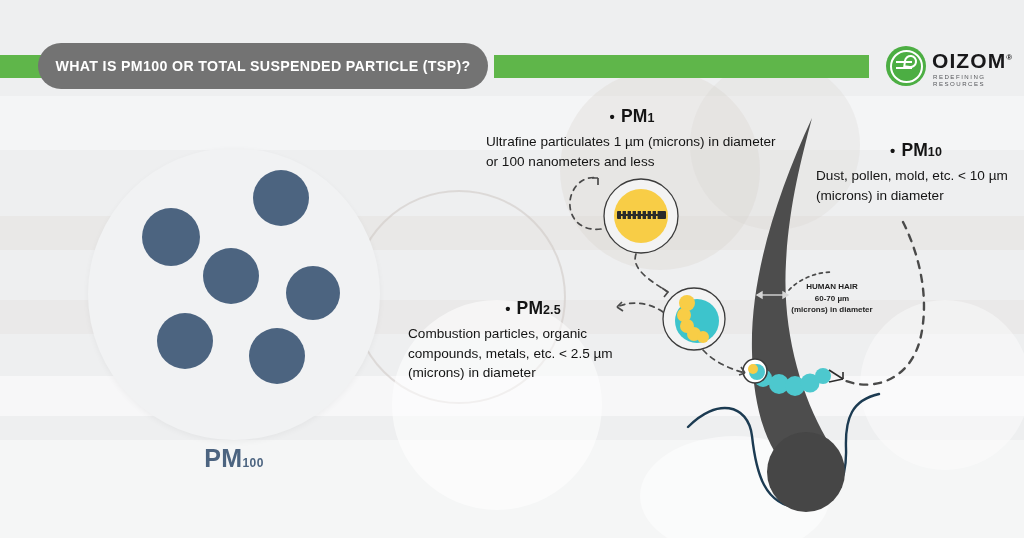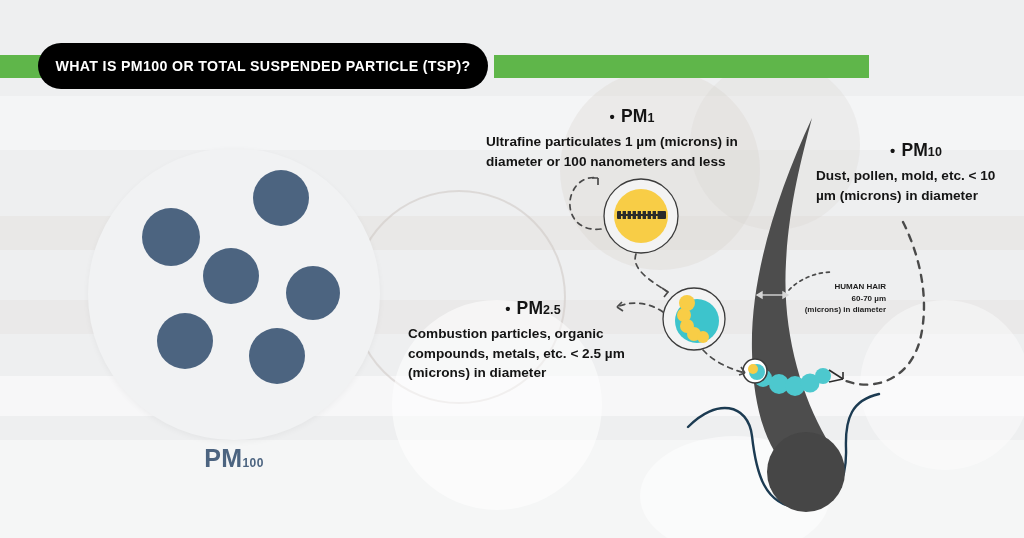--- a/index.html
+++ b/index.html
@@ -53,21 +53,21 @@
   .hdr-stub {
     position: absolute;
     left: 0; top: 55px;
     width: 52px; height: 23px;
     background: #5fb64a;
   }
   .hdr-pill {
     position: absolute;
     left: 38px; top: 43px;
     width: 450px; height: 46px;
-    background: #000000;
+    background: #737373;
     border-radius: 23px;
     display: flex;
     align-items: center;
     justify-content: center;
   }
   .hdr-title {
     color: #ffffff;
     font-size: 14.2px;
     font-weight: bold;
     letter-spacing: 0.35px;
@@ -169,32 +169,32 @@
     margin: 0 0 5px 0;
     letter-spacing: 0.1px;
     text-align: center;
   }
   .tblock .head .bullet { font-size: 15px; margin-right: 6px; }
   .tblock .head .sub { font-size: 12.5px; }
   .tblock .body {
     font-size: 13.6px;
     line-height: 19.5px;
     color: #141414;
-    font-weight: 700;
+    font-weight: 400;
   }
 
   #pm1-block   { left: 486px; top: 106px; width: 292px; }
   #pm10-block  { left: 816px; top: 140px; width: 200px; }
   #pm25-block  { left: 408px; top: 298px; width: 250px; }
 
   .hair-note {
     position: absolute;
     left: 778px; top: 281px;
     width: 108px;
-    text-align: right;
+    text-align: center;
     font-size: 8px;
     line-height: 11.5px;
     font-weight: bold;
     color: #1d1d1d;
   }
 
   
   #art {
     position: absolute;
     left: 0; top: 0;
@@ -218,20 +218,27 @@
   <div class="wm c3"></div>
   <div class="wm c4"></div>
   <div class="wm c5"></div>
 
   <div class="hdr-stub"></div>
   <div class="hdr-pill">
     <span class="hdr-title">WHAT IS PM100 OR TOTAL SUSPENDED PARTICLE (TSP)?</span>
   </div>
   <div class="hdr-bar"></div>
 
+  <div class="logo">
+    <div class="logo-mark">
+      <div class="inner-ring"></div>
+    </div>
+    <div class="logo-word"><span>OIZOM</span><span class="reg">®</span></div>
+    <div class="logo-tag">REDEFINING RESOURCES</div>
+  </div>
 
   <div class="pm100-circle"></div>
   <div class="pm100-label"><span>PM</span><span class="sub">100</span></div>
 
   <div class="tblock" id="pm1-block">
     <div class="head"><span class="bullet">•</span><span>PM</span><span class="sub">1</span></div>
     <div class="body">Ultrafine particulates 1 µm (microns) in diameter or 100 nanometers and less</div>
   </div>
 
   <div class="tblock" id="pm10-block">

